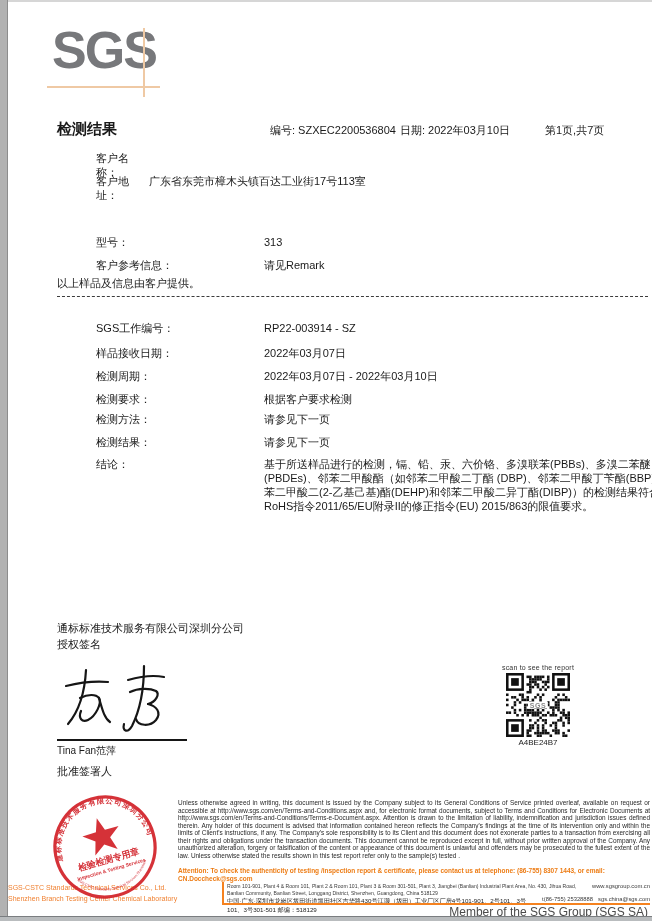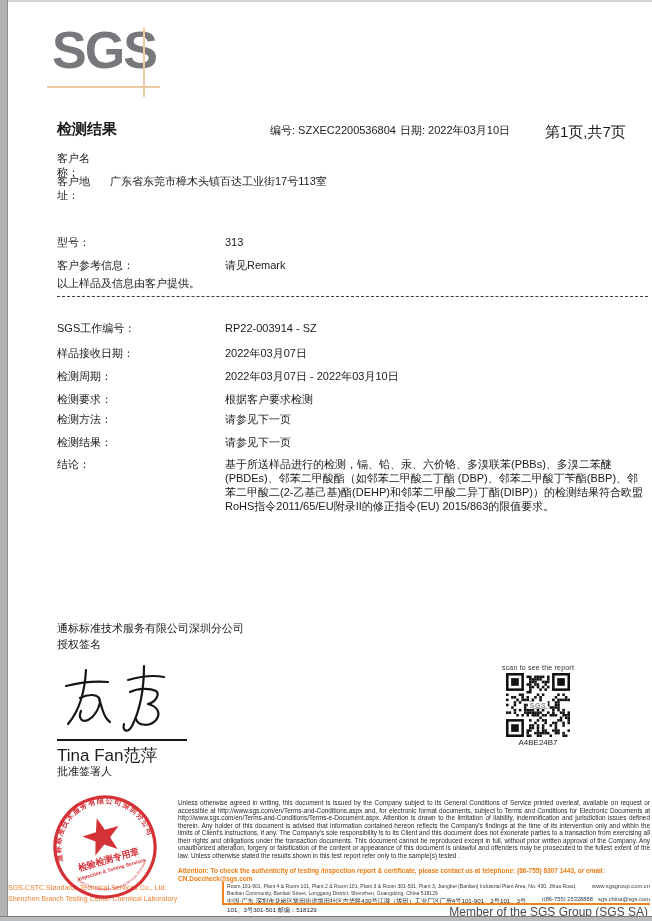--- a/index.html
+++ b/index.html
@@ -12,37 +12,37 @@
 
   
   .logo-text{position:absolute;left:52px;top:24px;font-size:52px;font-weight:bold;color:#77787b;letter-spacing:-2px;line-height:1;}
   .logo-hline{position:absolute;left:47px;top:86px;width:113px;height:2px;background:#efc9a4;}
   .logo-vline{position:absolute;left:143px;top:28px;width:2px;height:69px;background:#efc9a4;}
 
   
   .title{position:absolute;left:57px;top:120px;font-size:15px;font-weight:bold;}
   .report-no{position:absolute;left:230px;top:123px;font-size:11px;margin-left:40px;}
   .report-date{position:absolute;left:400px;top:123px;font-size:11px;}
-  .page-info{position:absolute;left:545px;top:123px;font-size:15px;text-align:right;}
+  .page-info{position:absolute;left:545px;top:123px;font-size:11px;text-align:right;}
 
   .row{position:absolute;left:57px;display:flex;font-size:11px;line-height:14px;}
-  .lbl{flex:none;}
+  .lbl{flex:none;margin-left:39px;}
   .w-client{width:53px;}
   .w-wide{width:168px;}
   .val{white-space:pre-wrap;}
   .val-block{width:424px;line-height:14px;}
   .note{position:absolute;left:57px;top:276px;font-size:11px;text-align:right;}
   .dashed{position:absolute;left:57px;top:296px;width:591px;border-top:1.5px dashed #3c3c3c;}
 
   
   .sig-company{position:absolute;left:57px;top:621px;font-size:11px;}
   .sig-auth{position:absolute;left:57px;top:637px;font-size:11px;}
   .sig-svg{position:absolute;left:52px;top:658px;}
   .sig-line{position:absolute;left:57px;top:739px;width:130px;height:2px;background:#161616;}
-  .sig-name{position:absolute;left:57px;top:744px;font-size:17px;}
+  .sig-name{position:absolute;left:57px;top:744px;font-size:10px;}
   .sig-title{position:absolute;left:57px;top:764px;font-size:11px;}
 
   
   .qr-wrap{position:absolute;left:498px;top:664px;width:80px;text-align:center;}
   .qr-cap{font-size:7px;color:#333;letter-spacing:0.2px;}
   .qr-box{position:relative;width:64px;height:64px;margin:2px auto 0 auto;}
   .qr-center{position:absolute;left:50%;top:50%;transform:translate(-50%,-50%);background:#fff;
              padding:0 2px;font-size:7px;font-weight:bold;color:#8a8a8a;letter-spacing:0.5px;}
   .qr-code{font-size:8px;color:#222;margin-top:1px;}
 

